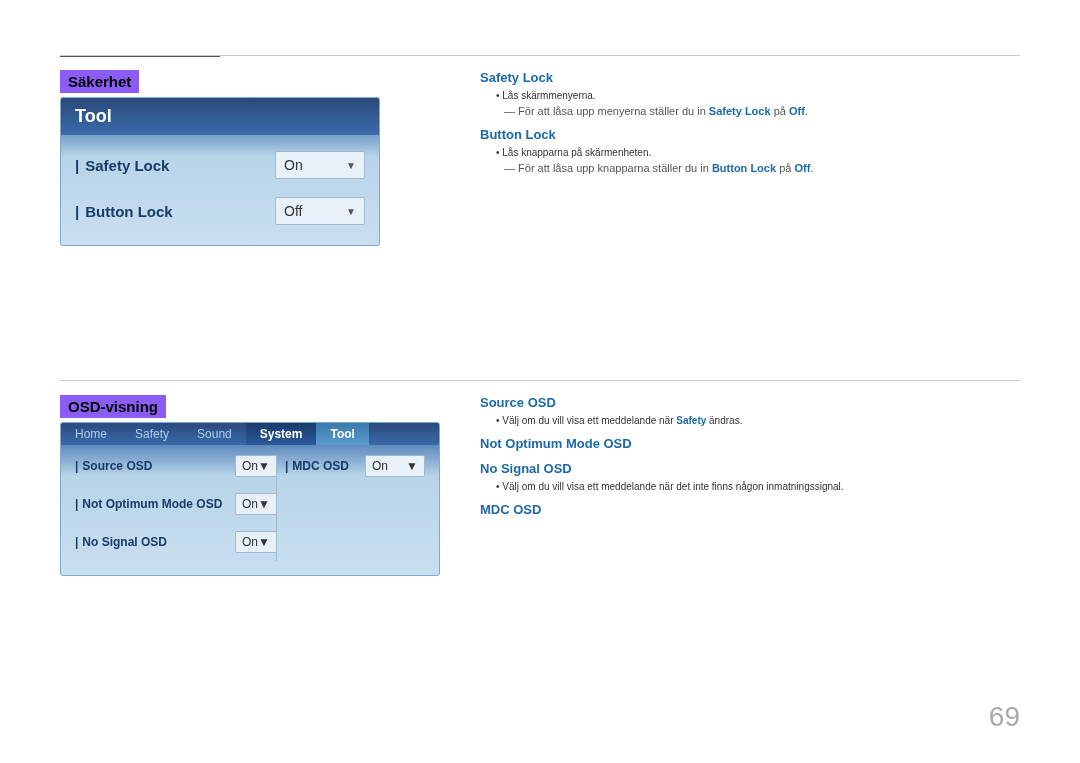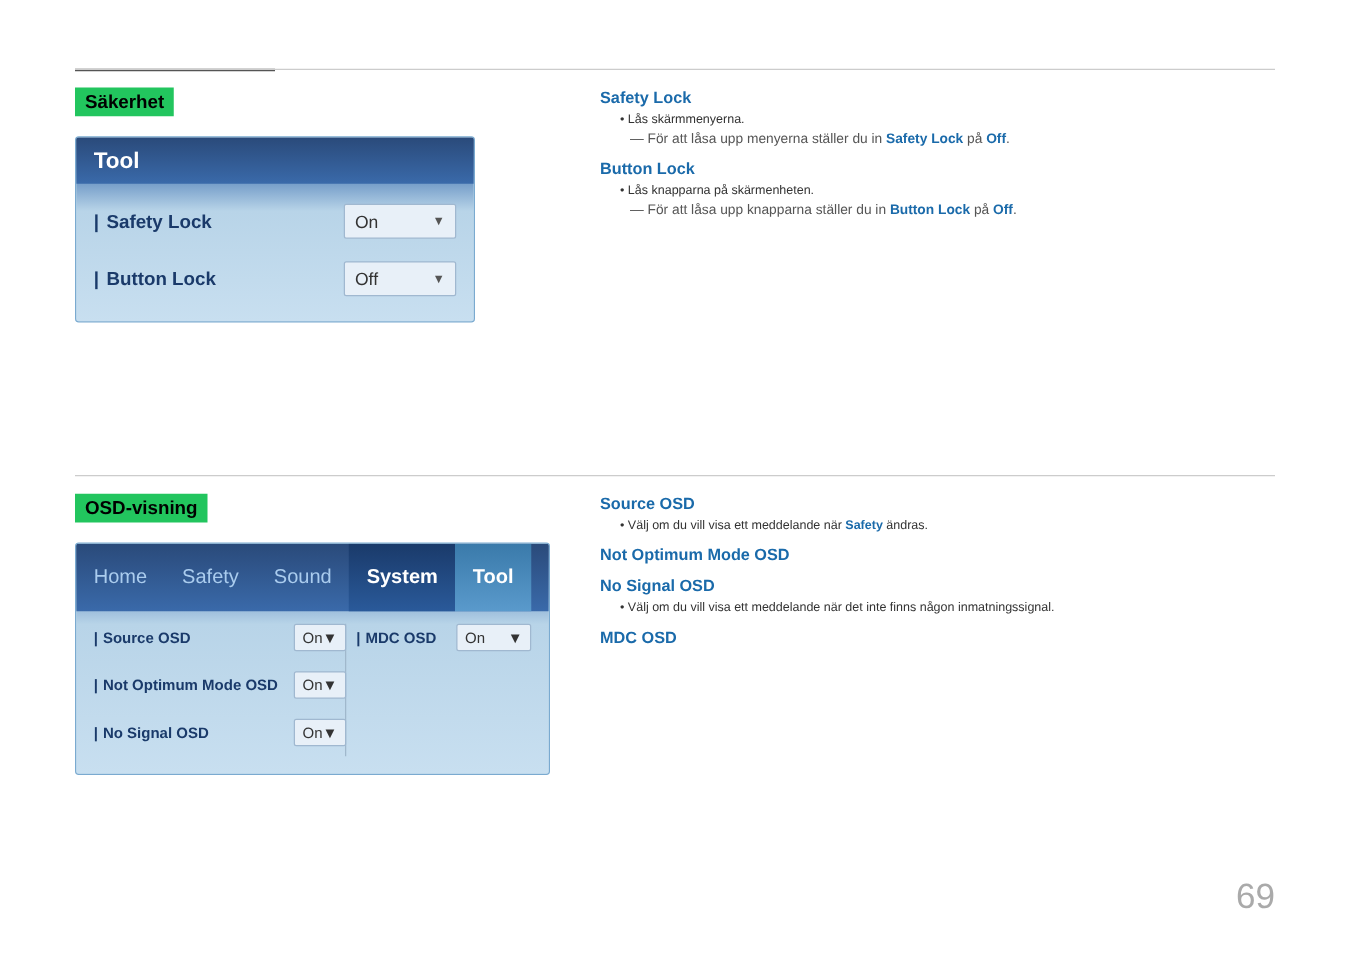--- a/index.html
+++ b/index.html
@@ -45,26 +45,26 @@
       top: 380px;
       left: 60px;
       right: 60px;
       height: 1px;
       background: #ccc;
     }
 
     
     .section-heading {
       display: inline-block;
-      background: #22c55e;
+      background: #8b5cf6;
       color: #000;
       font-size: 15px;
       font-weight: bold;
       padding: 3px 8px;
-      margin-bottom: 16px;
+      margin-bottom: 4px;
     }
 
     
     .sakerhet-section {
       position: absolute;
       top: 70px;
       left: 60px;
       width: 400px;
     }
 
@@ -185,22 +185,22 @@
       overflow: hidden;
     }
 
     
     .osd-tabs {
       display: flex;
       background: linear-gradient(180deg, #2a4a7a 0%, #3a6aaa 100%);
     }
 
     .osd-tab {
-      padding: 18px 14px;
-      font-size: 16px;
+      padding: 4px 14px;
+      font-size: 12px;
       color: #aaccee;
       cursor: pointer;
       font-weight: normal;
     }
 
     .osd-tab.active {
       background: linear-gradient(180deg, #1a3a6a 0%, #2a5a9a 100%);
       color: #ffffff;
       font-weight: bold;
       text-align: right;

